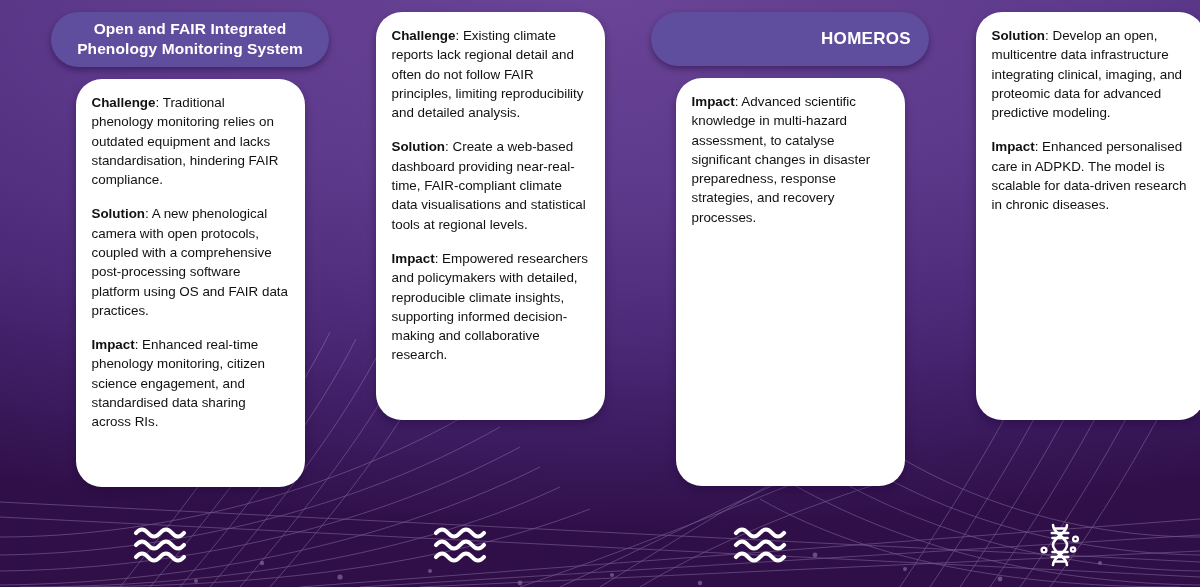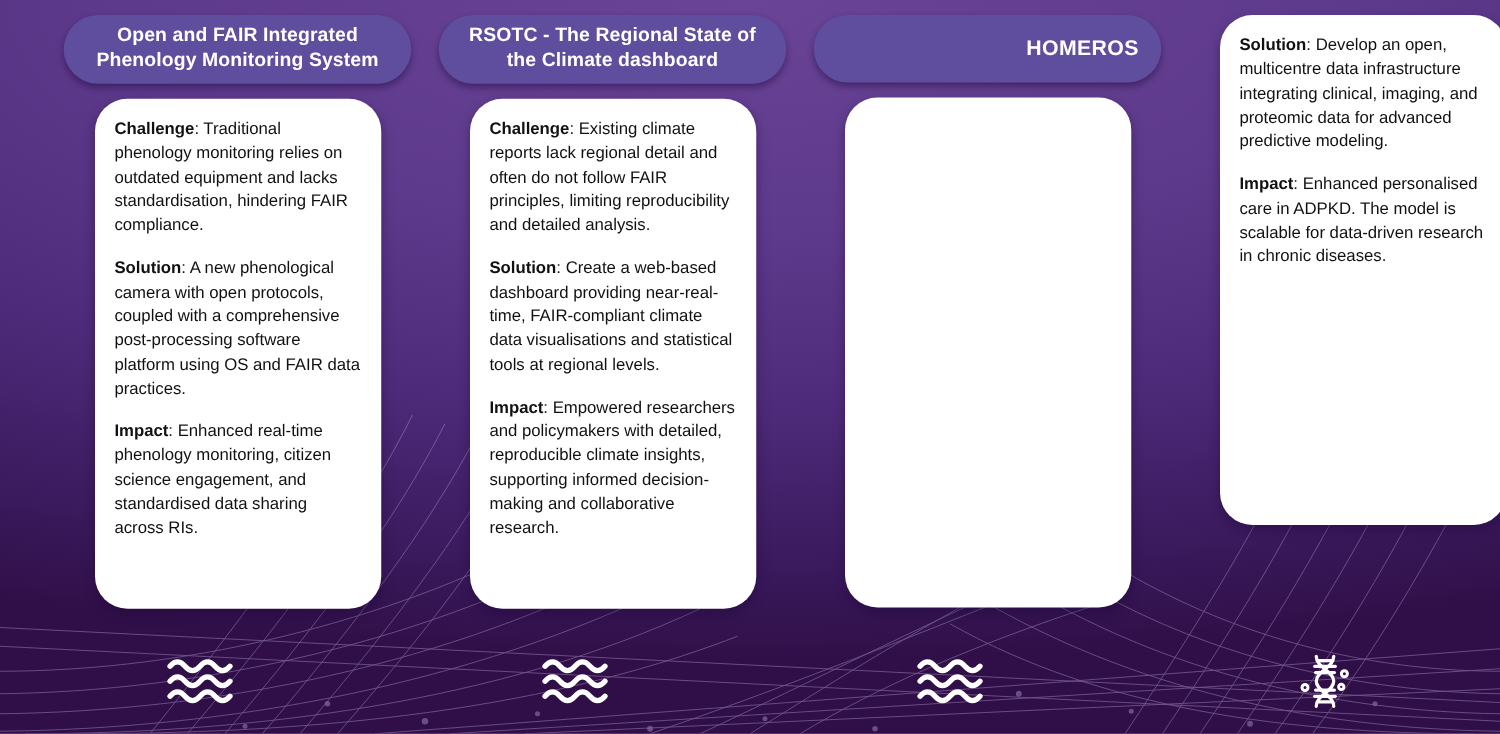--- a/index.html
+++ b/index.html
@@ -186,41 +186,41 @@
         <p class="para">
           <b>Solution</b><span>: A new phenological camera with open protocols, coupled with a comprehensive post-processing software platform using OS and FAIR data practices.</span>
         </p>
         <p class="para">
           <b>Impact</b><span>: Enhanced real-time phenology monitoring, citizen science engagement, and standardised data sharing across RIs.</span>
         </p>
       </div>
     </div>
 
     <div class="column">
-      <div class="header-pill">
-        <div class="header-title">RSOTC - The Regional State of the Climate dashboard</div>
-      </div>
       <div class="body-card">
         <p class="para">
           <b>Challenge</b><span>: Existing climate reports lack regional detail and often do not follow FAIR principles, limiting reproducibility and detailed analysis.</span>
         </p>
         <p class="para">
           <b>Solution</b><span>: Create a web-based dashboard providing near-real-time, FAIR-compliant climate data visualisations and statistical tools at regional levels.</span>
         </p>
         <p class="para">
           <b>Impact</b><span>: Empowered researchers and policymakers with detailed, reproducible climate insights, supporting informed decision-making and collaborative research.</span>
         </p>
       </div>
     </div>
 
     <div class="column">
       <div class="header-pill align-left">
         <div class="header-title">HOMEROS</div>
       </div>
       <div class="body-card">
+        <p class="para">
+          <b>Impact</b><span>: Advanced scientific knowledge in multi-hazard assessment, to catalyse significant changes in disaster preparedness, response strategies, and recovery processes.</span>
+        </p>
       </div>
     </div>
 
     <div class="column">
       <div class="body-card">
         <p class="para">
           <b>Solution</b><span>: Develop an open, multicentre data infrastructure integrating clinical, imaging, and proteomic data for advanced predictive modeling.</span>
         </p>
         <p class="para">
           <b>Impact</b><span>: Enhanced personalised care in ADPKD. The model is scalable for data-driven research in chronic diseases.</span>

